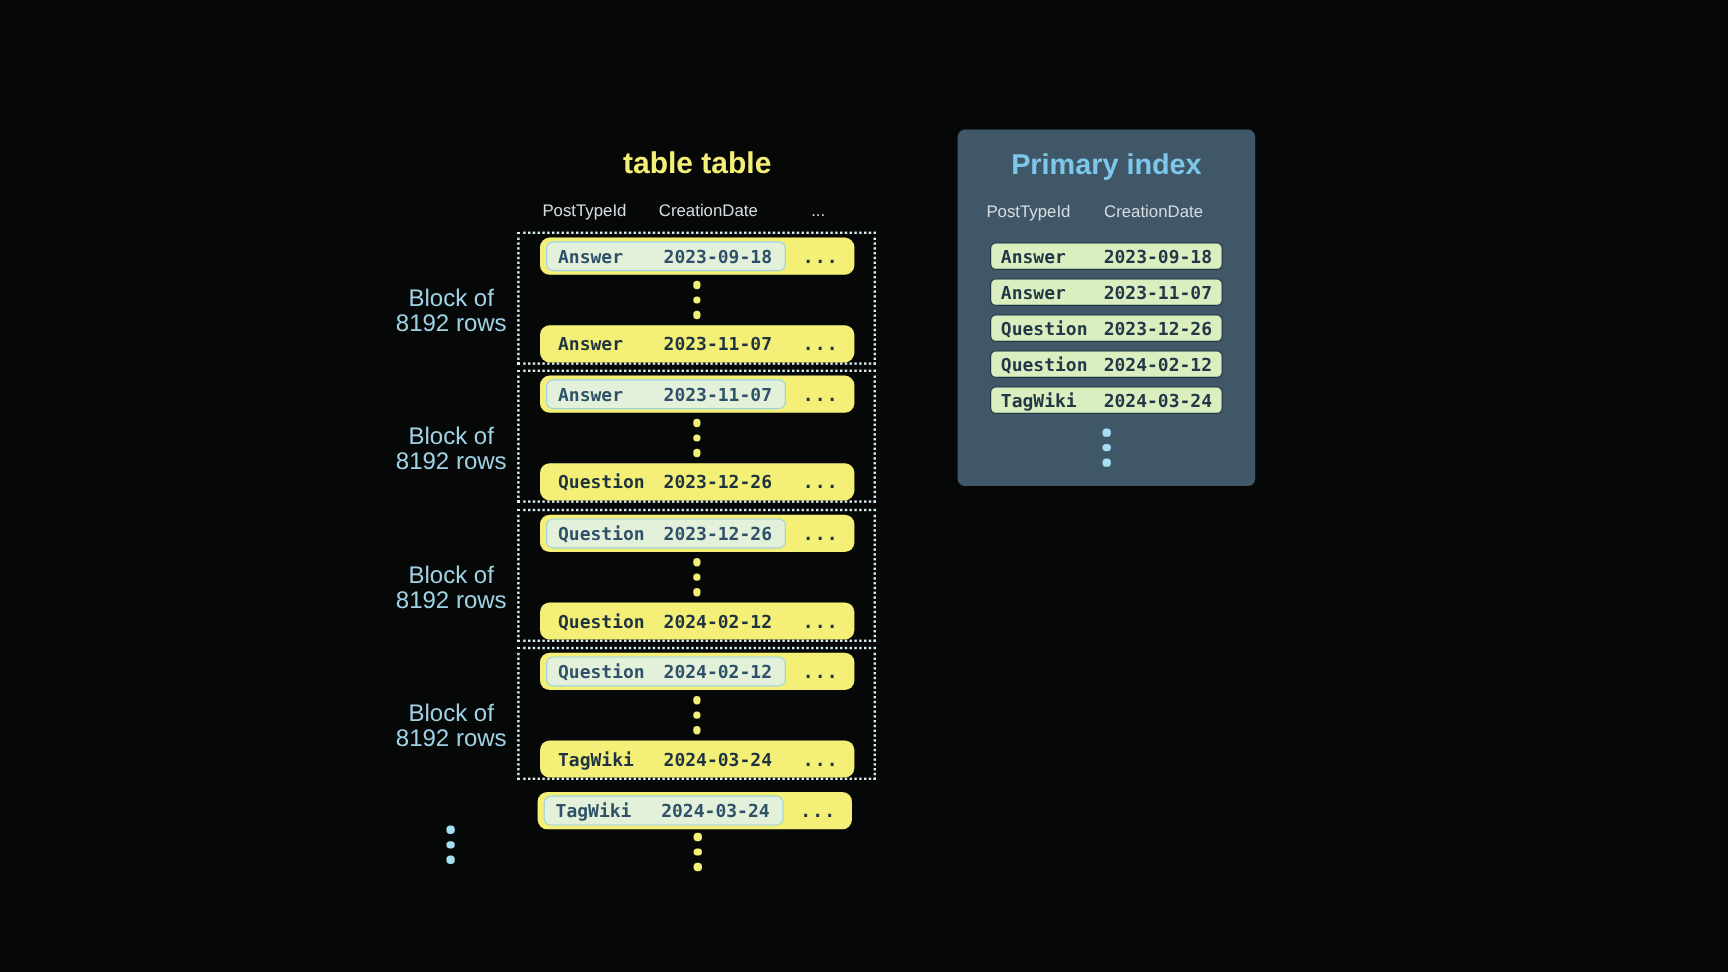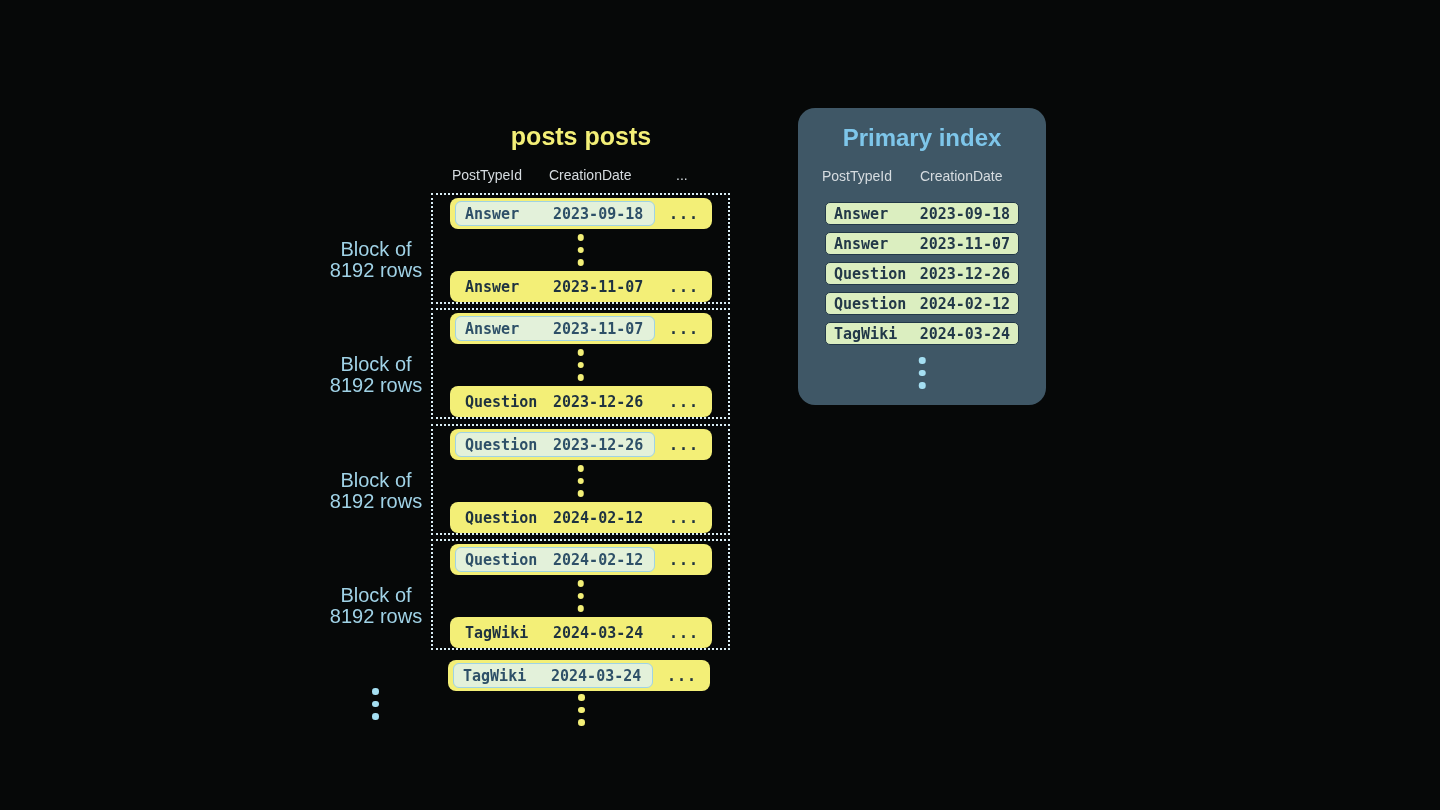--- a/index.html
+++ b/index.html
@@ -58,39 +58,39 @@
   .blabel { position:absolute; left:306px; width:140px; text-align:center;
             font-size:20px; line-height:21px; color:var(--block-label-blue); }
   .bl0 { top:239px; } .bl1 { top:354px; } .bl2 { top:470px; } .bl3 { top:585px; }
 
   .overflow-row { position:absolute; left:448px; top:660px; }
   .tail-ydots { left:578px; top:694px; }
   .tail-bdots { left:372px; top:688px; }
 
   
   .panel { position:absolute; left:798px; top:108px; width:248px; height:297px;
-           background:var(--panel-bg); border-radius:17px; }
+           background:var(--panel-bg); border-radius:6px; }
   .panel-title { position:absolute; top:16px; left:0; width:100%; text-align:center;
                  font-size:24px; font-weight:600; color:var(--panel-title-blue); }
   .panel-header { position:absolute; top:60px; left:0; width:100%; height:18px; }
   .pi-h1 { left:24px; } .pi-h2 { left:122px; }
   .idx-row { position:absolute; left:27px; width:194px; height:23px; border-radius:5px;
              background:var(--index-row-bg); border:1.5px solid var(--index-row-border);
              display:flex; align-items:center; justify-content:space-between; padding:0 8px;
              font-family:"DejaVu Sans Mono", monospace; font-size:15px; font-weight:bold;
              color:var(--index-row-border); white-space:pre; }
   .r0 { top:94px; } .r1 { top:124px; } .r2 { top:154px; } .r3 { top:184px; } .r4 { top:214px; }
   .panel-dots { left:50%; transform:translateX(-50%); top:249px; }
 </style>
 </head>
 <body>
 
 <div class="canvas">
 
-  <div class="pt-title">posts posts</div>
+  <div class="pt-title">table table</div>
 
   <div class="pt-header">
     <span class="pt-h1">PostTypeId</span>
     <span class="pt-h2">CreationDate</span>
     <span class="pt-h3">...</span>
   </div>
 
   <div class="block b0">
     <div class="row row-first hl">
       <div class="hl-box">

